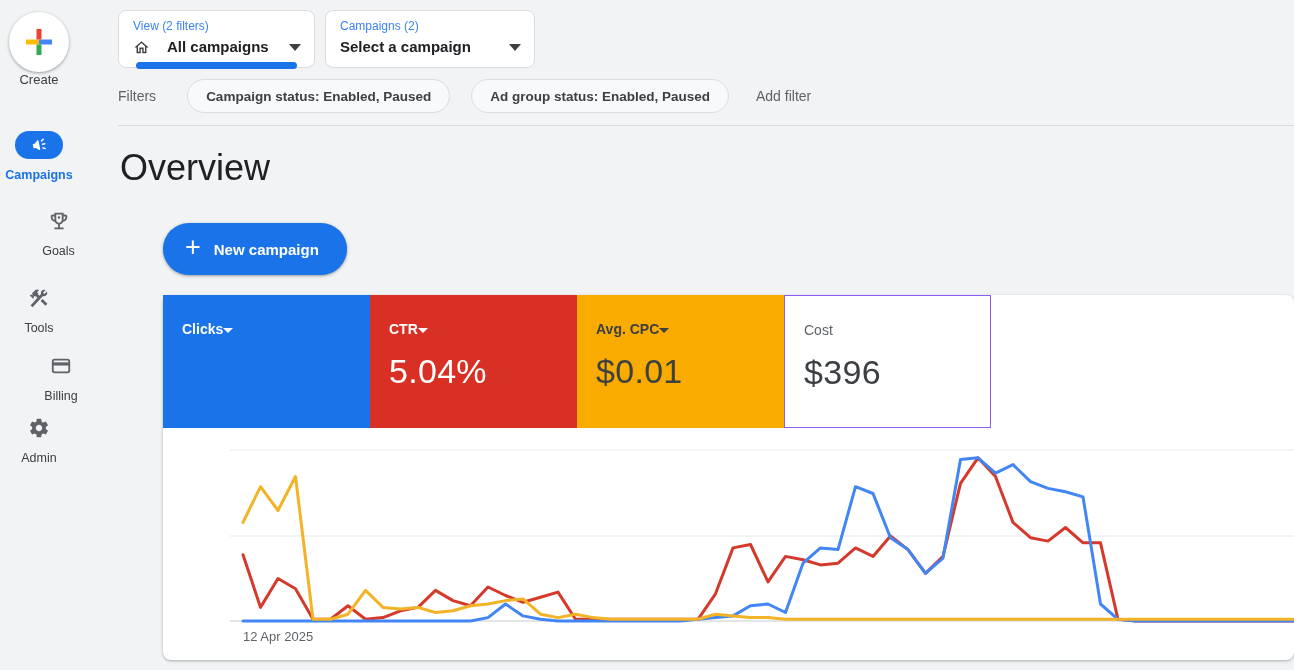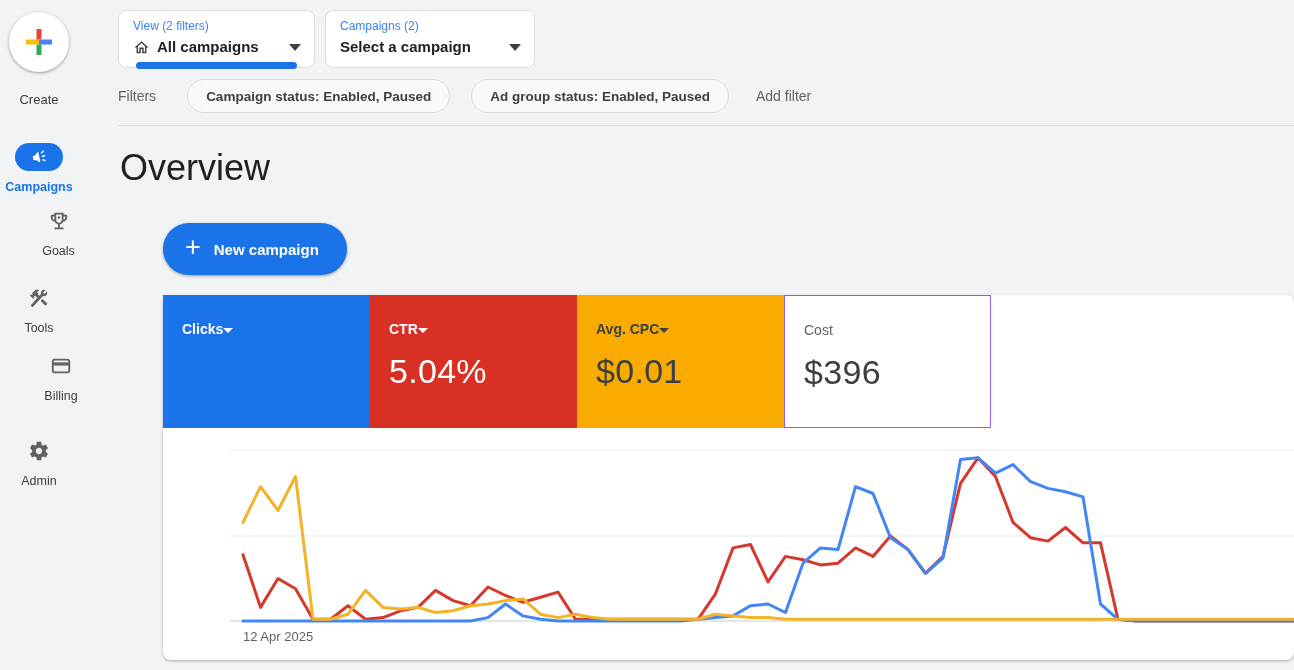--- a/index.html
+++ b/index.html
@@ -10,42 +10,42 @@
   }
 
   
   .sidebar { position:absolute; left:0; top:0; width:118px; height:100%; }
   .create-block { position:absolute; left:0; top:12px; width:78px; text-align:center; cursor:pointer; }
   .create-circle {
     width:60px; height:60px; border-radius:50%; background:#fff; margin:0 auto;
     display:flex; align-items:center; justify-content:center;
     box-shadow:0 1px 2px rgba(60,64,67,.3), 0 1px 3px 1px rgba(60,64,67,.15);
   }
-  .create-label { margin-top:20px; font-size:13px; color:#3c4043; }
+  .create-label { margin-top:0; font-size:13px; color:#3c4043; }
 
   .nav-item { position:absolute; left:0; width:78px; text-align:center; cursor:pointer; }
   .nav-icon-wrap { height:28px; display:flex; align-items:center; justify-content:center; }
   .nav-pill {
     width:48px; height:28px; border-radius:14px; background:#1a73e8;
     display:inline-flex; align-items:center; justify-content:center;
   }
   .nav-label { display:block; margin-top:9px; font-size:12.5px; color:#3c4043; }
   .nav-item.active .nav-label { color:#1a73e8; font-weight:bold; }
-  .ni-campaigns { top:143px; } .ni-goals { top:207px;padding-left:39px; } .ni-tools { top:284px; }
-  .ni-billing { top:352px;padding-left:44px; } .ni-admin { top:437px; }
+  .ni-campaigns { top:131px; } .ni-goals { top:207px;padding-left:39px; } .ni-tools { top:284px; }
+  .ni-billing { top:352px;padding-left:44px; } .ni-admin { top:414px; }
 
   
   .selector {
     position:absolute; top:10px; height:58px; background:#fff;
     border:1px solid #dadce0; border-radius:8px; padding:8px 34px 8px 14px; cursor:pointer;
   }
   .view-selector { left:118px; width:197px; }
   .campaign-selector { left:325px; width:210px; }
   .sel-label { font-size:12px; color:#3b82f6; line-height:15px; white-space:nowrap; }
-  .sel-value { display:flex; align-items:center; gap:7px; margin-top:3px;
+  .sel-value { display:flex; align-items:center; gap:17px; margin-top:3px;
     font-size:15px; font-weight:bold; color:#202124; line-height:20px; white-space:nowrap; }
   .sel-caret {
     position:absolute; right:13px; top:33px; width:0; height:0;
     border-left:6.5px solid transparent; border-right:6.5px solid transparent; border-top:7px solid #3c4043;
   }
   .active-indicator {
     position:absolute; left:17px; right:17px; bottom:-2px; height:7px;
     border-radius:4px; background:#1a73e8;
   }
 

